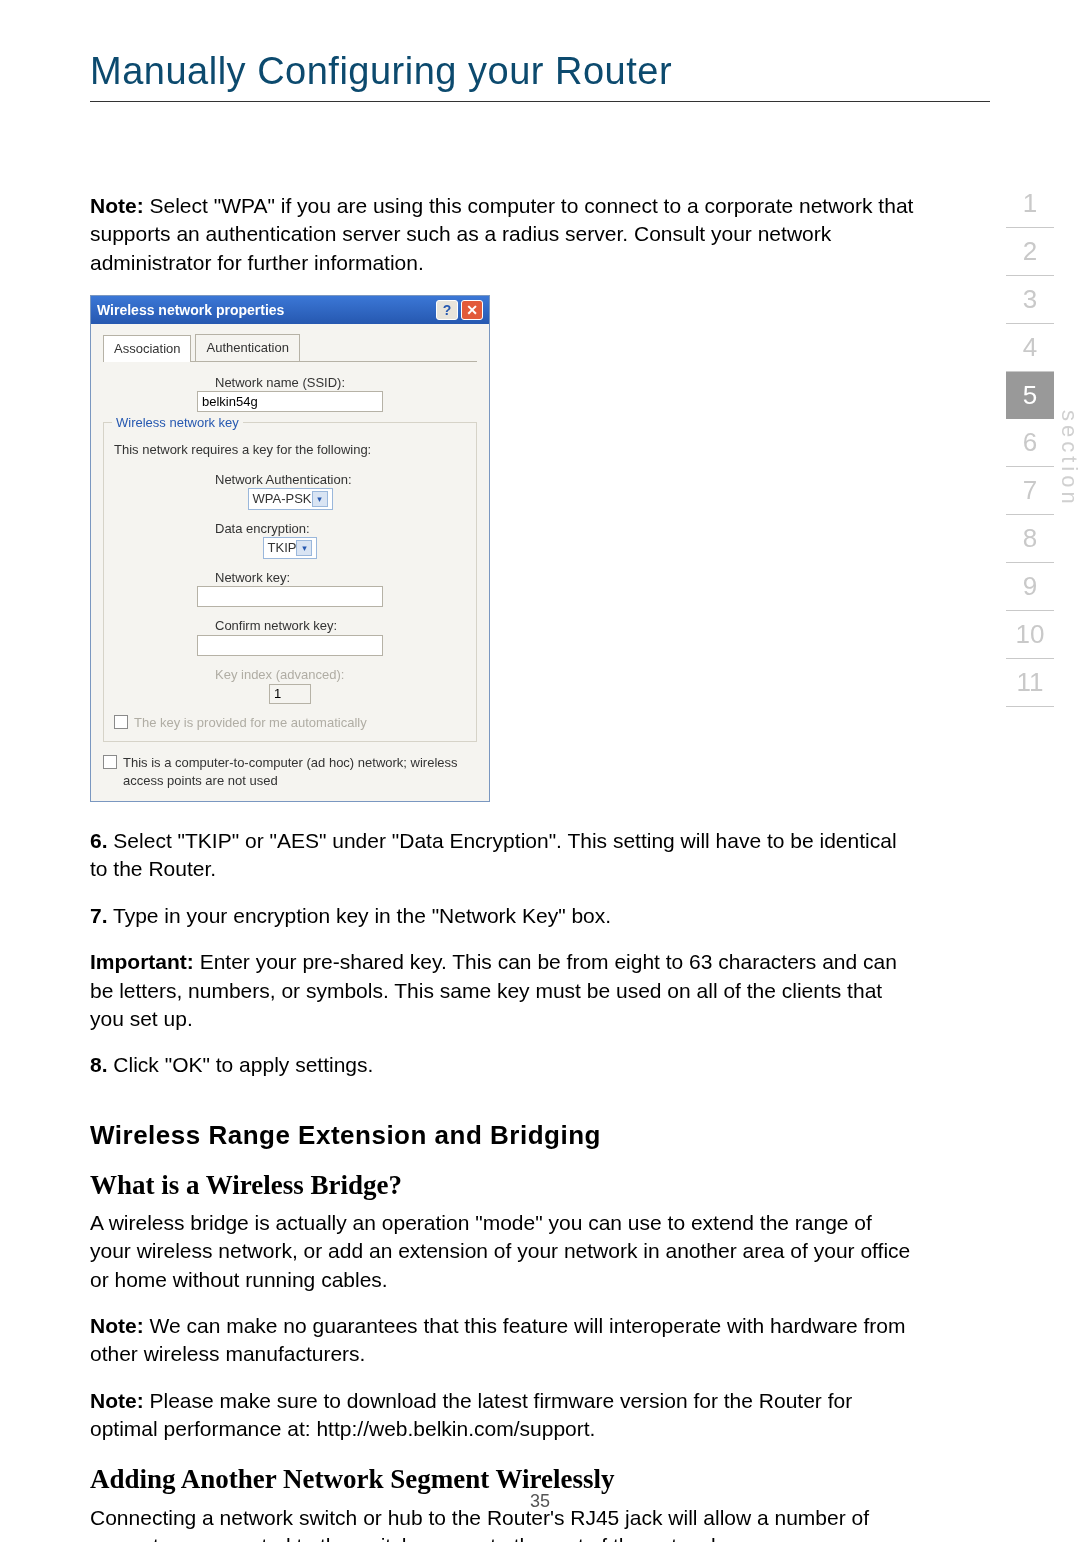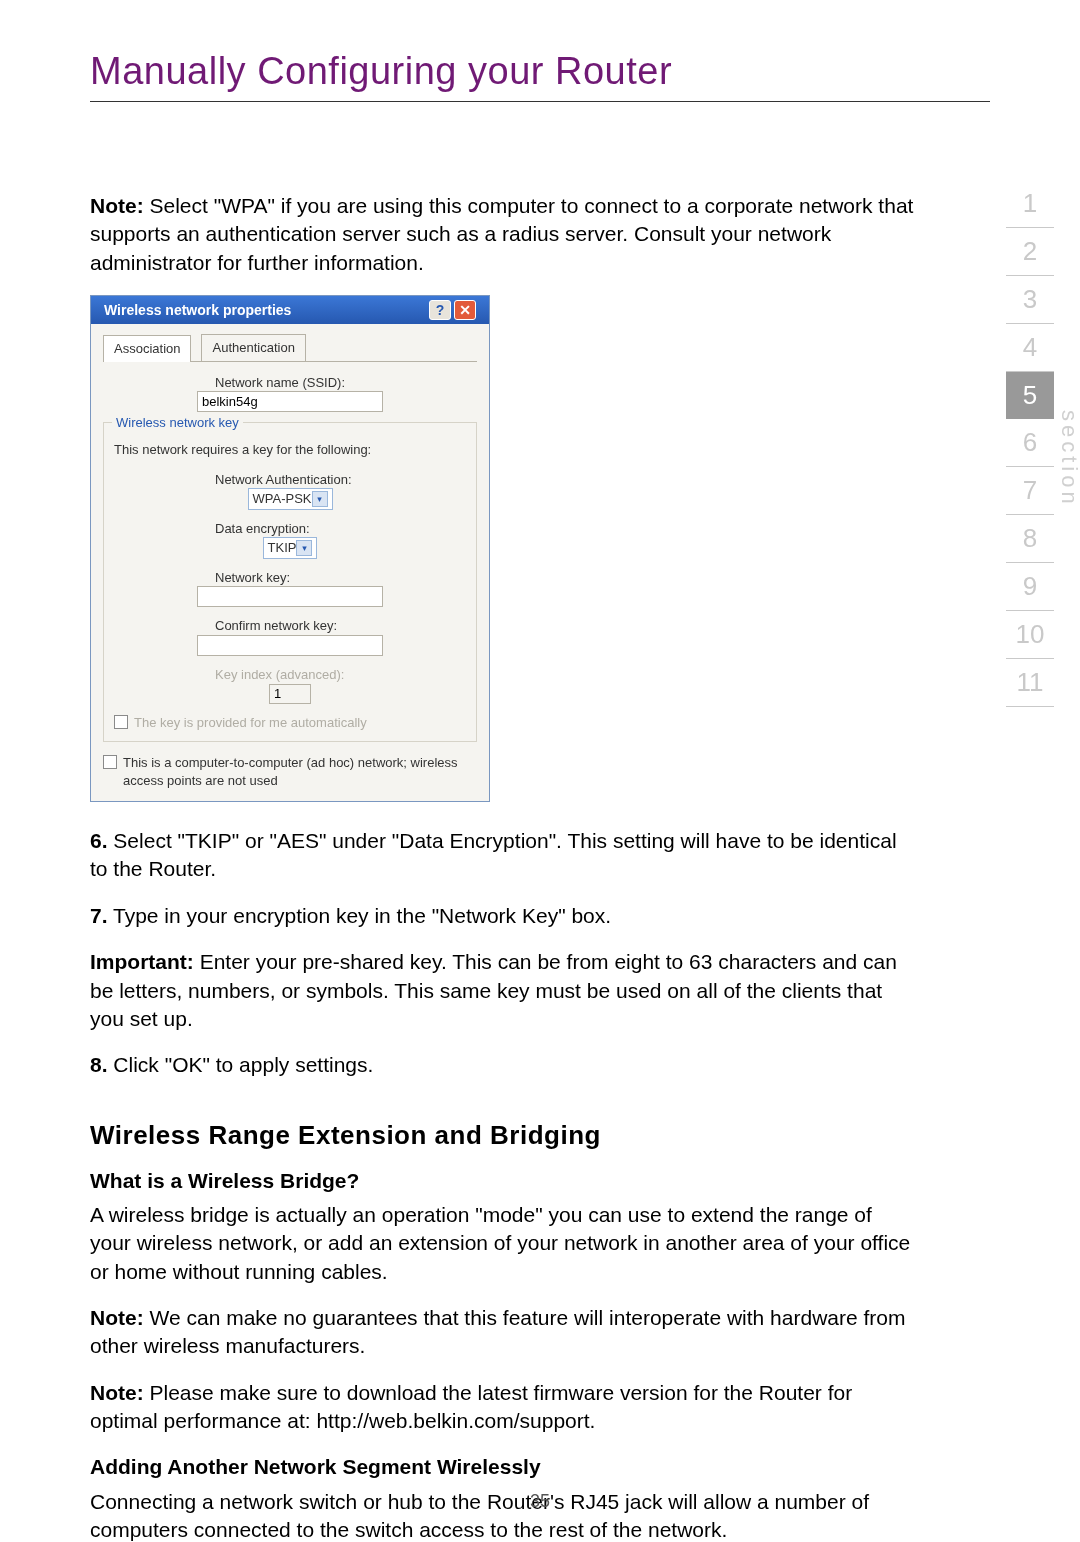--- a/index.html
+++ b/index.html
@@ -10,21 +10,21 @@
     background: #fff;
     position: relative;
     color: #000;
   }
   .page {
     padding: 50px 90px 40px 90px;
     position: relative;
   }
   .page-title {
     font-size: 38px;
-    color: #701a75;
+    color: #0c4a6e;
     font-weight: 400;
     letter-spacing: 0.5px;
     border-bottom: 1px solid #333;
     padding-bottom: 8px;
     margin-bottom: 90px;
   }
   .content {
     padding-right: 75px;
     font-size: 21px;
     line-height: 1.35;
@@ -33,23 +33,24 @@
   .bold { font-weight: bold; text-align: center; }
   .heading2 {
     font-size: 26px;
     font-weight: bold;
     letter-spacing: 0.5px;
     margin-top: 38px;
     margin-bottom: 14px;
   }
   .subhead {
     font-weight: bold;
-    font-size: 21px;
+    font-size: 27px;
     margin-bottom: 6px;
     margin-top: 14px;
+    font-family: Liberation Serif, serif;
   }
   .ol-item { margin-bottom: 18px; }
   .ol-item .num { font-weight: bold; }
   .page-num {
     text-align: center;
     font-size: 18px;
     color: #555;
     position: absolute;
     bottom: 30px;
     left: 0; right: 0;
@@ -91,21 +92,21 @@
     border: 1px solid #7a97c0;
     margin-bottom: 25px;
     font-size: 14px;
     font-family: Tahoma, Arial, sans-serif;
     color: #333;
     background: #f5f4f0;
   }
   .titlebar {
     background: linear-gradient(#3b77d6, #2658b0);
     color: #fff;
-    padding: 4px 13px;
+    padding: 4px 6px;
     display: flex;
     align-items: center;
     justify-content: space-between;
     font-weight: bold;
     font-size: 14px;
   }
   .titlebar-icons { display: flex; gap: 3px; }
   .title-icon {
     width: 22px; height: 20px;
     background: #e8e4db;
@@ -125,21 +126,21 @@
     display: flex;
     border-bottom: 1px solid #b6b2a6;
     margin-bottom: 12px;
   }
   .tab {
     padding: 4px 10px;
     border: 1px solid #b6b2a6;
     border-bottom: none;
     background: #f5f4f0;
     font-size: 13px;
-    margin-right: 10px;
+    margin-right: 4px;
   }
   .tab.active { background: #fff; position: relative; top: 1px; }
   .form-row {
     display: flex;
     align-items: center;
     margin-bottom: 10px;
     flex-direction: column;
   }
   .form-row label { width: 150px; font-size: 13px; }
   .form-row input[type="text"], .form-row input[type="password"] {

